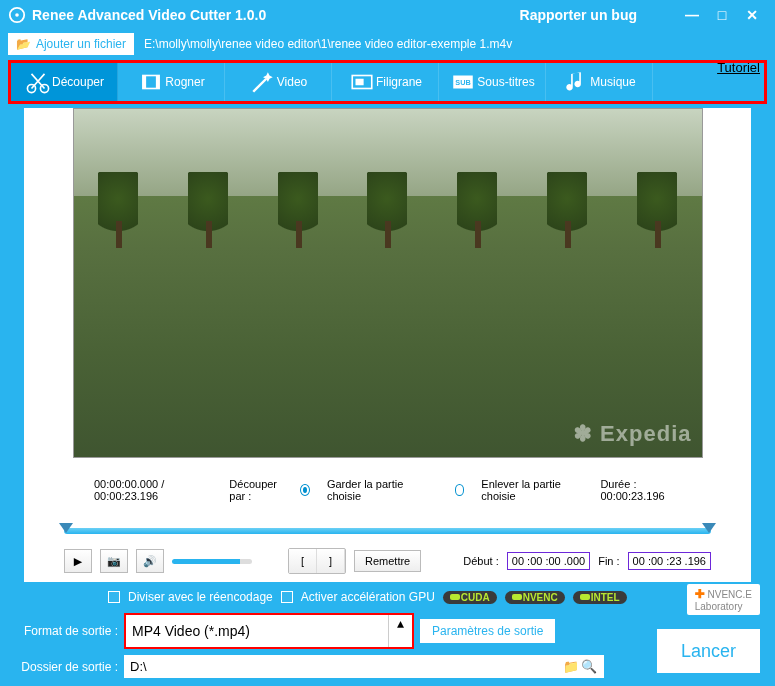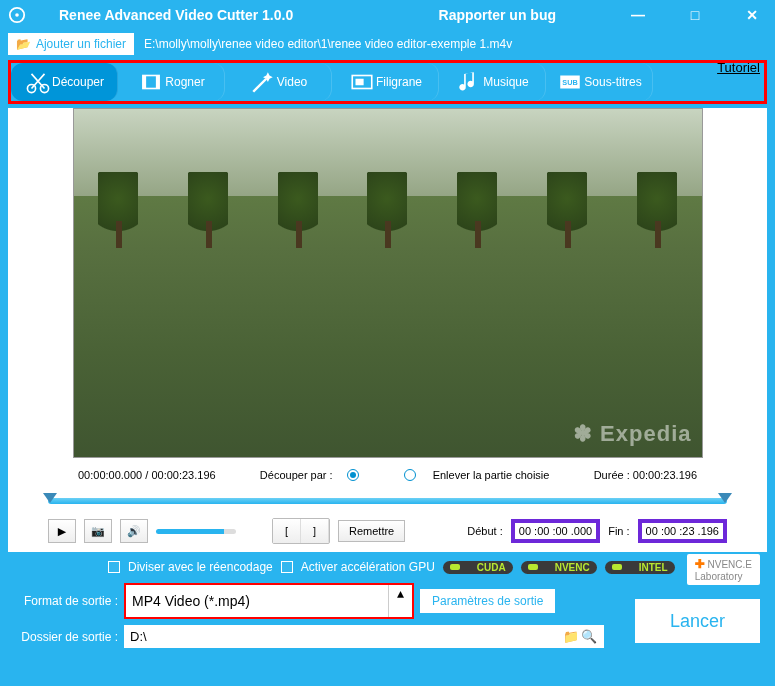--- a/index.html
+++ b/index.html
@@ -1,65 +1,65 @@
 <!DOCTYPE html>
 <html><head>
 <meta charset="utf-8">
 <style>
 * { margin:0; padding:0; box-sizing:border-box; font-family:Arial,sans-serif; }
 body { width:775px; height:686px; background:#29b4ef; overflow:hidden; }
-.titlebar { height:30px; display:flex; align-items:center; padding:7px 8px; color:#fff; font-size:14px; font-weight:bold;gap:27px; }
+.titlebar { height:30px; display:flex; align-items:center; padding:7px 8px; color:#fff; font-size:14px; font-weight:bold; }
 .titlebar .app-icon { width:18px; height:18px; margin-right:6px; display:inline-flex; align-items:center; justify-content:center; }
 .titlebar .spacer { flex:1; }
 .titlebar .bug { margin-right:40px; font-weight:bold; }
 .win-btn { width:30px; text-align:center; cursor:pointer; font-size:14px; }
 .addbar { height:28px; display:flex; align-items:center; padding:4px 8px; gap:10px; }
 .add-btn { background:#fff; color:#29b4ef; font-size:12px; padding:4px 8px; display:flex; align-items:center; gap:5px; cursor:pointer; }
 .filepath { color:#fff; font-size:12px; }
 .tuto { position:absolute; right:15px; top:60px; color:#000; font-size:13px; text-decoration:underline; cursor:pointer; }
 .tabs { display:flex; margin:2px 8px; border:3px solid red; height:44px; background:#29b4ef; }
-.tab { flex:0 0 107px; display:flex; align-items:center; justify-content:center; color:#fff; font-size:12px; cursor:pointer; border-right:1px solid rgba(255,255,255,.15);border-radius:12px; }
+.tab { flex:0 0 107px; display:flex; align-items:center; justify-content:center; color:#fff; font-size:12px; cursor:pointer; border-right:1px solid rgba(255,255,255,.15); }
 .tab.active { background:#0095d9; }
 .tab svg { width:28px; height:26px; }
-.whitearea { background:#fff; margin:0 8px; padding:0; }
+.whitearea { background:#fff; margin:0 24px; padding:0; }
 .preview { width:630px; height:350px; margin:4px auto 0; background:linear-gradient(180deg,#6b8a4a 0%,#587040 40%,#4a6236 70%,#3f5530 100%); border:1px solid #999; position:relative; overflow:hidden; }
 .preview .sky { position:absolute; inset:0 0 75% 0; background:linear-gradient(180deg,#c8d4c0,#95a585); }
 .preview .trees { position:absolute; top:18%; left:0; right:0; height:22%; display:flex; justify-content:space-around; }
 .tree { width:40px; height:100%; background:radial-gradient(circle at 50% 35%,#3b5a1e 0%,#2d451a 60%,transparent 62%); position:relative; }
 .tree::after { content:""; position:absolute; bottom:0; left:45%; width:6px; height:35%; background:#4a3820; }
 .preview .logo { position:absolute; right:10px; bottom:10px; color:rgba(255,255,255,.5); font-size:22px; font-weight:bold; letter-spacing:1px; }
-.timerow { display:flex; align-items:center; font-size:11px; padding:11px 70px; gap:14px; }
+.timerow { display:flex; align-items:center; font-size:11px; padding:20px 70px; gap:14px; }
 .timerow .grow { flex:1; }
 .radio { width:12px; height:12px; border:1px solid #0090d0; border-radius:50%; display:inline-block; vertical-align:middle; margin-right:3px; position:relative; }
 .radio.on::after { content:""; position:absolute; inset:2px; background:#0090d0; border-radius:50%; }
 .slider-track { height:6px; background:linear-gradient(#6bd0f5,#29b4ef); margin:6px 40px 10px; border-radius:3px; position:relative; }
 .slider-track .handle { position:absolute; top:-5px; width:0; height:0; border-left:7px solid transparent; border-right:7px solid transparent; border-top:10px solid #3a89b8; }
 .slider-track .h1{ left:-5px; }
 .slider-track .h2{ right:-5px; }
 .controls { display:flex; align-items:center; padding:4px 40px 8px; gap:8px; font-size:11px; }
 .cbtn { width:28px; height:24px; border:1px solid #bbb; background:linear-gradient(#fff,#eee); display:flex; align-items:center; justify-content:center; cursor:pointer; }
 .vol { width:80px; height:5px; background:linear-gradient(90deg,#29b4ef 85%,#ddd 85%); border-radius:3px; }
 .brackets { display:flex; border:1px solid #bbb; border-radius:2px; }
 .brackets .cbtn { border:none; border-right:1px solid #ddd; }
 .remettre { padding:0 10px; height:22px; border:1px solid #bbb; background:linear-gradient(#fff,#eee); font-size:11px; }
-.timefield { display:inline-block; border:4px solid #6d28d9; padding:2px 4px; font-size:11px; background:#fff; }
+.timefield { display:inline-block; border:1px solid #6d28d9; padding:2px 4px; font-size:11px; background:#fff; }
 .bluefooter { padding:6px 8px 10px; font-size:12px; color:#fff; position:relative; }
 .optrow { display:flex; align-items:center; gap:8px; padding:2px 0 6px 100px; }
 .chk { width:12px; height:12px; border:1px solid #fff; background:rgba(255,255,255,.05); }
-.pill { background:#3a3a3a; color:#b8e830; font-size:10px; font-weight:bold; padding:1px 7px; border-radius:8px; display:inline-flex; align-items:center; gap:17px; }
+.pill { background:#3a3a3a; color:#b8e830; font-size:10px; font-weight:bold; padding:1px 7px; border-radius:8px; display:inline-flex; align-items:center; gap:1px; }
 .pill .dot{ width:10px;height:6px;background:#b8e830;border-radius:2px;}
 .renelogo { position:absolute; right:15px; top:2px; background:#fff; padding:3px 8px; font-size:10px; color:#888; border-radius:2px; }
 .renelogo b { color:#ff7a00; font-size:12px; }
 .outrow { display:flex; align-items:center; gap:6px; padding:3px 0; }
 .outlabel { width:110px; text-align:right; font-size:12px; }
 .fmt { flex:0 0 290px; display:flex; background:#fff; color:#000; border:2px solid red; font-size:14px; }
 .fmt .val { flex:1; padding:8px 6px; }
 .fmt .dd { width:24px; border-left:1px solid #ccc; text-align:center; cursor:pointer; }
 .params { background:#fff; color:#29b4ef; font-size:12px; padding:5px 12px; cursor:pointer; }
-.lancer { position:absolute; right:15px; bottom:18px; width:125px; height:44px; background:#fff; color:#29b4ef; font-size:18px; display:flex; align-items:center; justify-content:center; cursor:pointer; }
+.lancer { position:absolute; right:15px; bottom:18px; width:103px; height:44px; background:#fff; color:#29b4ef; font-size:18px; display:flex; align-items:center; justify-content:center; cursor:pointer; }
 .folder { flex:0 0 480px; background:#fff; color:#000; font-size:13px; padding:4px 6px; display:flex; align-items:center; }
 .folder .val{flex:1}
 .folder-icon, .mag-icon { color:#29b4ef; width:18px; cursor:pointer; text-align:center; }
 </style>
 </head>
 <body>
 
 <div class="titlebar">
   <span class="app-icon">
       <svg viewBox="0 0 20 20">
@@ -110,30 +110,30 @@
     </div>
   <div class="tab">
       <svg viewBox="0 0 32 32">
         <rect x="4" y="8" width="24" height="16" fill="none" stroke="#fff" stroke-width="2"></rect>
         <rect x="8" y="12" width="10" height="8" fill="#fff"></rect>
       </svg>
       <span>Filigrane</span>
     </div>
   <div class="tab">
       <svg viewBox="0 0 32 32">
-        <path d="M12 6v16a4 4 0 11-2-3V6l12-2v14a4 4 0 11-2-3V4z" fill="#fff"></path>
-      </svg>
-      <span>Musique</span>
-    </div>
-  <div class="tab">
-      <svg viewBox="0 0 32 32">
         <rect x="4" y="8" width="24" height="16" fill="#fff"></rect>
         <text x="16" y="20" font-size="9" fill="#29b4ef" text-anchor="middle" font-weight="bold">SUB</text>
       </svg>
       <span>Sous-titres</span>
+    </div>
+  <div class="tab">
+      <svg viewBox="0 0 32 32">
+        <path d="M12 6v16a4 4 0 11-2-3V6l12-2v14a4 4 0 11-2-3V4z" fill="#fff"></path>
+      </svg>
+      <span>Musique</span>
     </div>
 </div>
 
 <div class="whitearea">
   <div class="preview">
     <div class="sky"></div>
     <div class="trees">
         <div class="tree"></div>
         <div class="tree"></div>
         <div class="tree"></div>
@@ -142,20 +142,21 @@
         <div class="tree"></div>
         <div class="tree"></div>
       </div>
     <div class="logo">✽ Expedia</div>
   </div>
   <div class="timerow">
     <span>00:00:00.000 / 00:00:23.196</span>
     <span class="grow"></span>
     <span>Découper par :</span>
     <span class="radio on"></span>
+      <span>Garder la partie choisie</span>
     <span style="width:14px"></span>
     <span class="radio"></span>
       <span>Enlever la partie choisie</span>
     <span class="grow"></span>
     <span>Durée : 00:00:23.196</span>
   </div>
   <div class="slider-track">
     <div class="handle h1"></div>
     <div class="handle h2"></div>
   </div>

